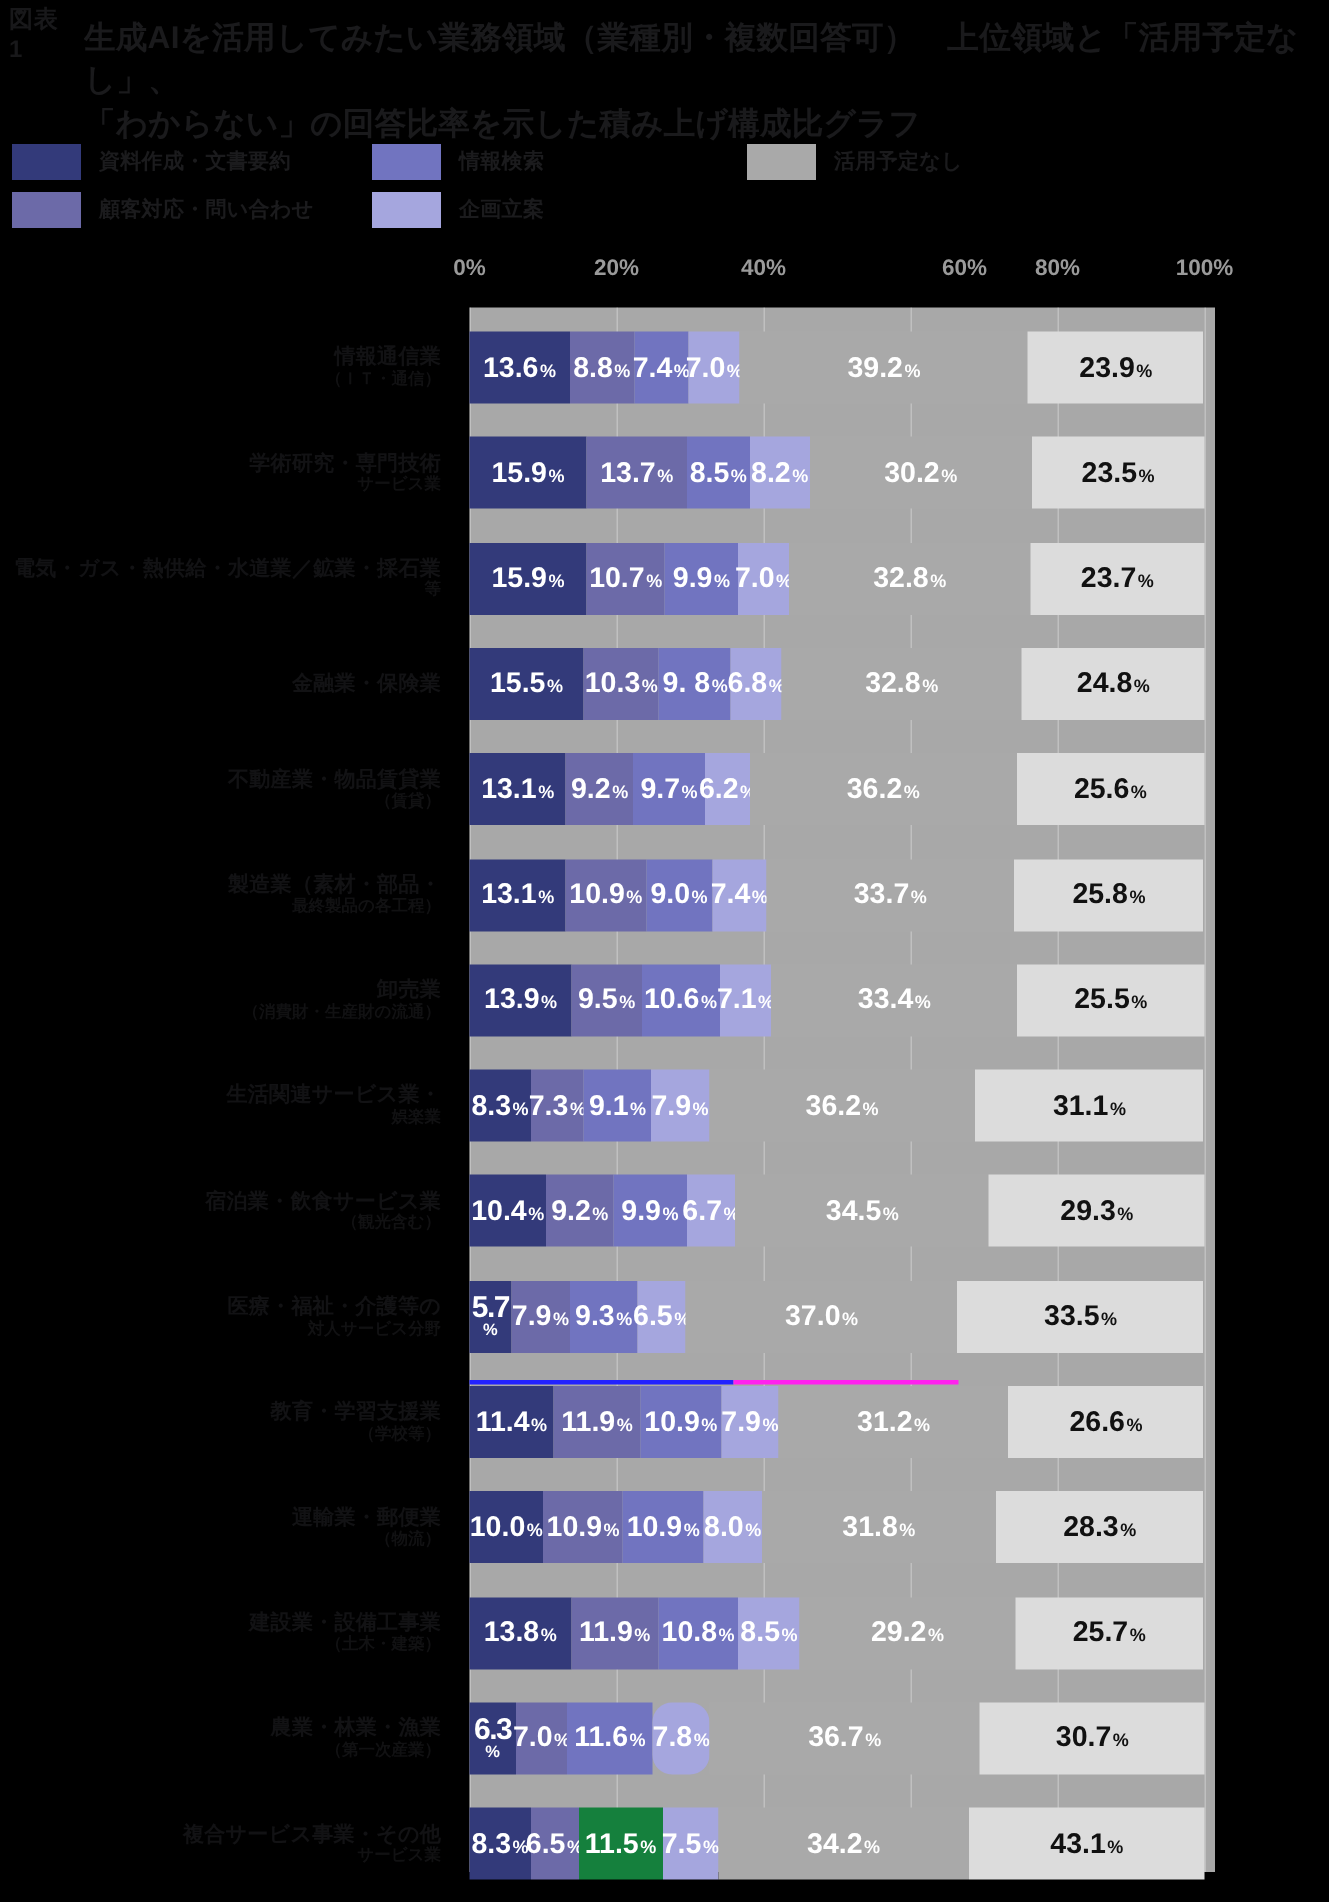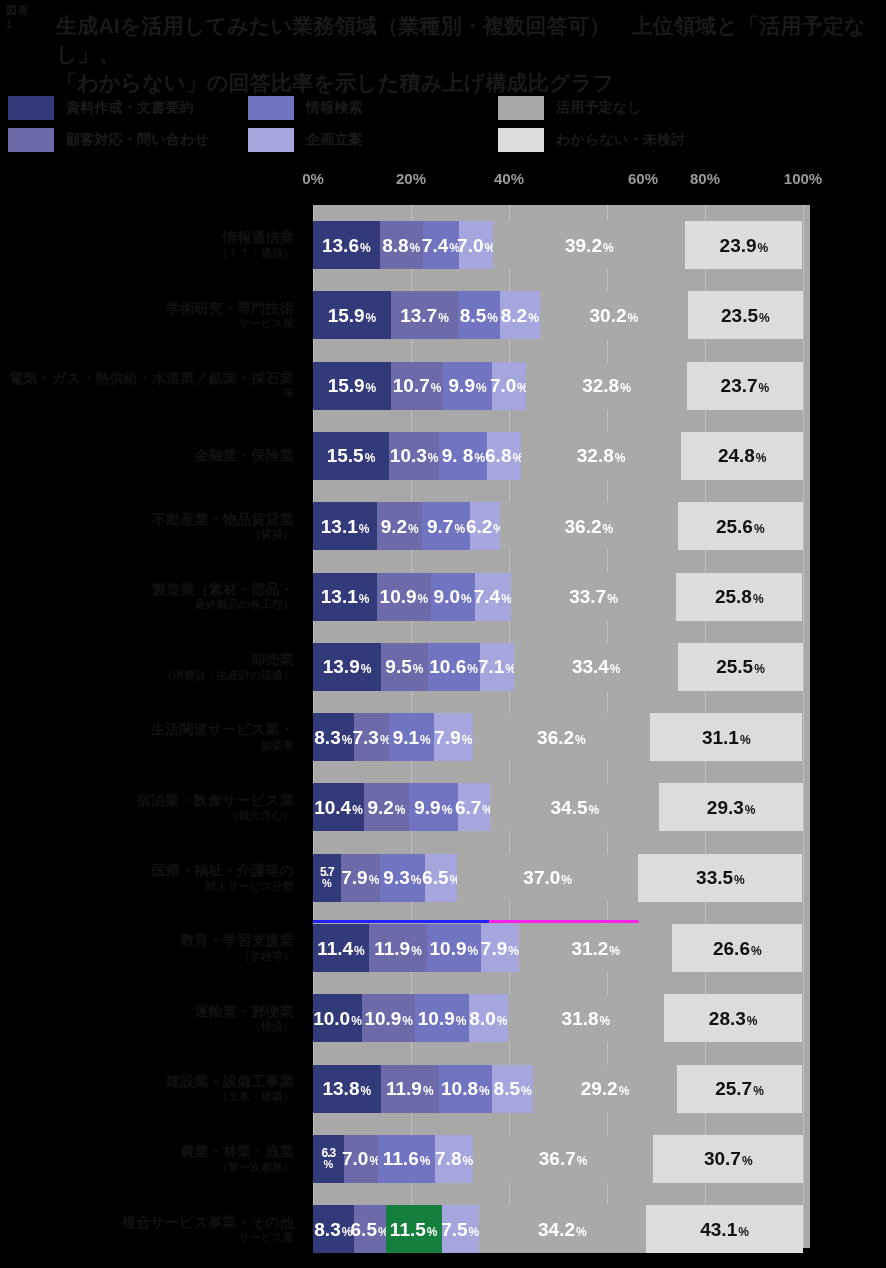--- a/index.html
+++ b/index.html
@@ -8,21 +8,21 @@
     background: #000000;
     font-family: "Liberation Sans", sans-serif;
     overflow: hidden;
   }
   #root { position: relative; width: 886px; height: 1268px; background:#000; }
 
   
   .title-wrap { position:absolute; left:0; top:0; width:886px; height:90px; }
   .title-badge {
     position:absolute; left:6px; top:4px; width:44px; height:34px;
-    color:#18181a; font-size:11px; line-height:1.25; font-weight:700;
+    color:#18181a; font-size:16px; line-height:1.25; font-weight:700;
     letter-spacing:.5px; white-space:pre-line; overflow:hidden;
   }
   .title-text {
     position:absolute; left:56px; top:12px; width:820px;
     color:#1a1a1c; font-size:21px; font-weight:700; line-height:1.35;
     letter-spacing:.2px; white-space:pre-line; overflow:hidden;
   }
 
   
   .legend { position:absolute; left:0; top:94px; width:828px; height:62px; }
@@ -79,21 +79,21 @@
   }
   .seg .val {
     font-weight:700; white-space:nowrap; line-height:1;
     display:flex; align-items:baseline;
   }
   .seg .num { font-size:19px; }
   .seg .pct { font-size:12px; margin-left:1px; }
   .seg.light-text .val { color:#ffffff; }
   .seg.dark-text  .val { color:#111111; }
   .seg.stacked .val { flex-direction:column; align-items:center; line-height:.95; }
-  .seg.stacked .num { font-size:12px; letter-spacing:-1px; }
+  .seg.stacked .num { font-size:20px; letter-spacing:-1px; }
   .seg.stacked .pct { font-size:11px; margin-left:0; }
 
   
   .rowlabel {
     position:absolute; right:592px; width:300px;
     text-align:right; color:#121214;
     display:flex; flex-direction:column; justify-content:center; align-items:flex-end;
   }
   .rowlabel .l1 { font-size:14px; font-weight:700; line-height:1.25; letter-spacing:.2px; }
   .rowlabel .l2 { font-size:11px; font-weight:700; line-height:1.25; opacity:.95; }
@@ -123,24 +123,20 @@
         <span class="legend-swatch" style="background: rgb(169, 169, 169);"></span>
         <span class="legend-label">活用予定なし</span>
       </div>
       <div class="legend-item lg-c3">
         <span class="legend-swatch" style="background: rgb(108, 106, 168);"></span>
         <span class="legend-label">顧客対応・問い合わせ</span>
       </div>
       <div class="legend-item lg-c4">
         <span class="legend-swatch" style="background: rgb(165, 166, 222);"></span>
         <span class="legend-label">企画立案</span>
-      </div>
-      <div class="legend-item lg-c5">
-        <span class="legend-swatch" style="background: rgb(220, 220, 220);"></span>
-        <span class="legend-label">わからない・未検討</span>
       </div>
     </div>
 
   <div class="axis" id="axis">
       <div class="axis-tick" style="left: 313px;">0%</div>
       <div class="axis-tick" style="left: 411px;">20%</div>
       <div class="axis-tick" style="left: 509px;">40%</div>
       <div class="axis-tick" style="left: 643px;">60%</div>
       <div class="axis-tick" style="left: 705px;">80%</div>
       <div class="axis-tick" style="left: 803px;">100%</div>
@@ -663,21 +659,21 @@
             <span class="num">7.0</span>
             <span class="pct">%</span>
           </span>
         </div>
         <div class="seg light-text" style="flex: 0 0 56.84px; background: rgb(113, 116, 192);">
           <span class="val">
             <span class="num">11.6</span>
             <span class="pct">%</span>
           </span>
         </div>
-        <div class="seg light-text" style="flex: 0 0 38.22px; background: rgb(165, 166, 222);">
+        <div class="seg light-text" style="flex: 0 0 38.22px; background: rgb(165, 166, 222); border-radius: 13px;">
           <span class="val">
             <span class="num">7.8</span>
             <span class="pct">%</span>
           </span>
         </div>
         <div class="seg light-text" style="flex: 0 0 179.83px; background: rgb(169, 169, 169);">
           <span class="val">
             <span class="num">36.7</span>
             <span class="pct">%</span>
           </span>

